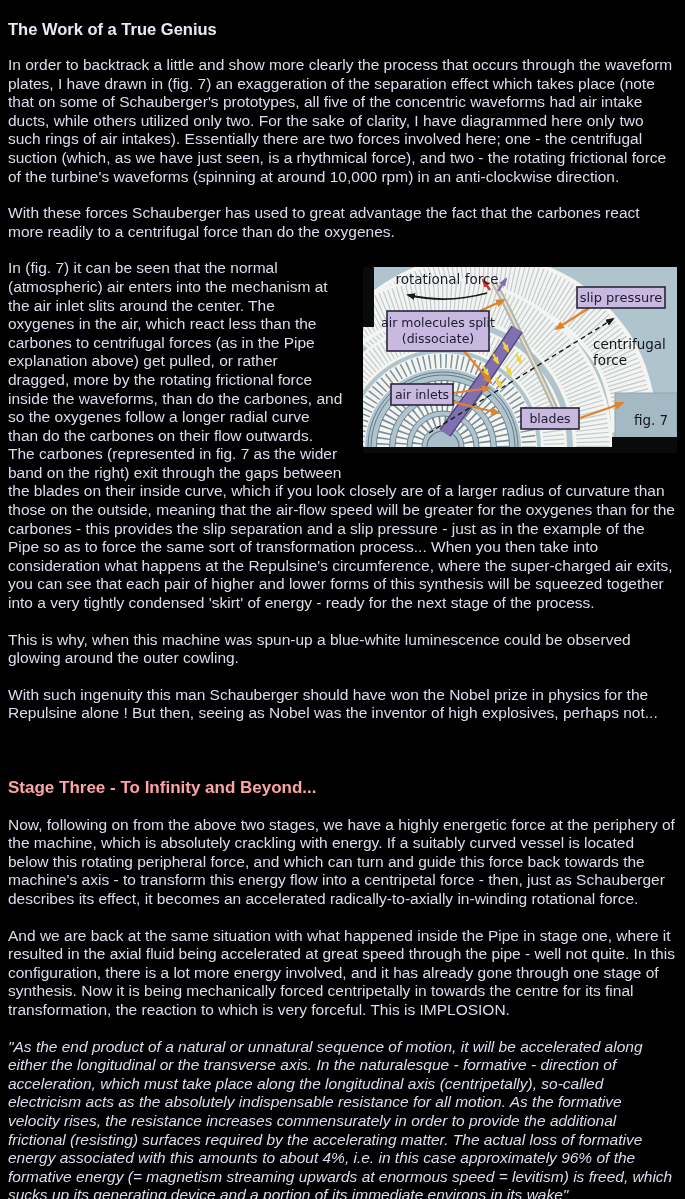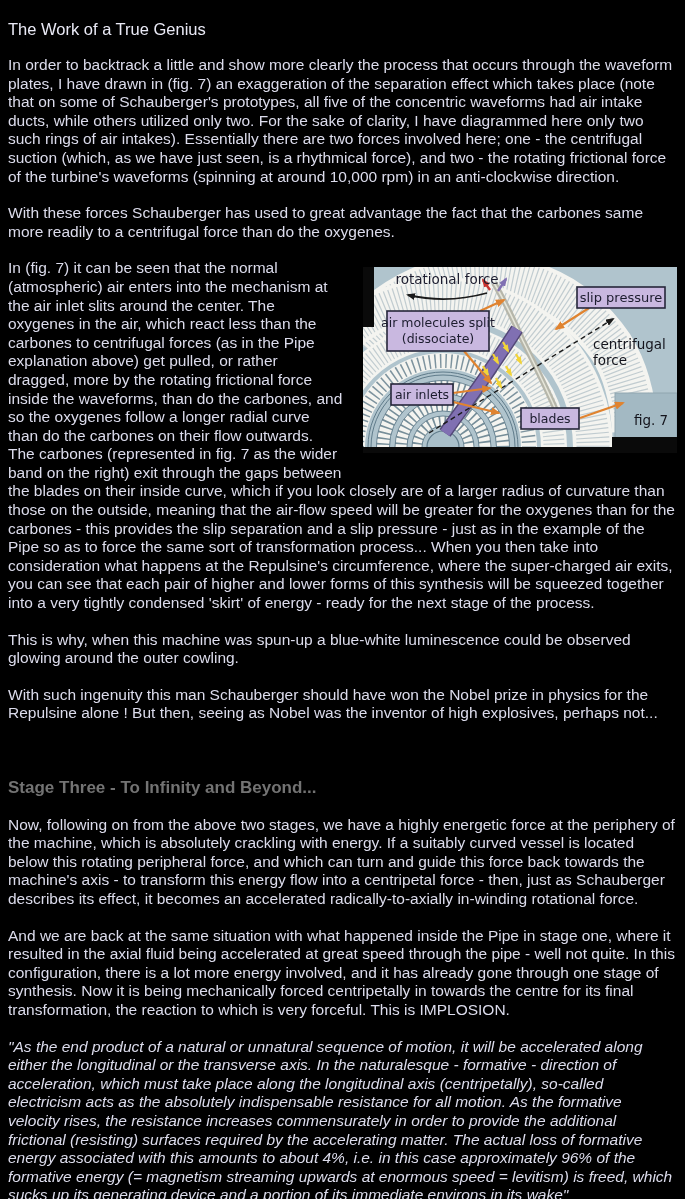--- a/index.html
+++ b/index.html
@@ -1,35 +1,35 @@
 <!DOCTYPE html>
 <html><head>
 <meta charset="utf-8">
 <style>
   html,body{margin:0;padding:0;background:#000;}
   body{width:685px;font-family:"Liberation Sans",sans-serif;}
   .page{padding:20px 8px 26px 8px;color:#dcdcec;font-size:15.5px;line-height:18.6px;}
-  h1.title{font-size:16.5px;line-height:19px;margin:0 0 17px 0;color:#eaeaf6;font-weight:normal;}
+  h1.title{font-size:16.5px;line-height:19px;margin:0 0 17px 0;color:#eaeaf6;font-weight:bold;}
   p{margin:0 0 18px 0;}
-  h2.stage{font-size:17px;margin:56px 0 18px 0;color:#737373;font-weight:bold;}
+  h2.stage{font-size:17px;margin:56px 0 18px 0;color:#fca5a5;font-weight:bold;}
   p.quote{font-style:italic;}
   figure.fig7{float:right;width:314px;height:186px;margin:0 -8px 8px 12px;padding:8px;}
   figure.fig7 svg{display:block;}
   .figlabel{font-family:"DejaVu Sans",sans-serif;}
 </style>
 </head>
 <body>
 
 <div class="page">
 
   <h1 class="title">The Work of a True Genius</h1>
 
   <p>In order to backtrack a little and show more clearly the process that occurs through the waveform plates, I have drawn in (fig. 7) an exaggeration of the separation effect which takes place (note that on some of Schauberger's prototypes, all five of the concentric waveforms had air intake ducts, while others utilized only two. For the sake of clarity, I have diagrammed here only two such rings of air intakes). Essentially there are two forces involved here;  one - the centrifugal suction (which, as we have just seen, is a rhythmical force), and two - the rotating frictional force of the turbine's waveforms (spinning at around 10,000 rpm) in an anti-clockwise direction.</p>
 
-  <p>With these forces Schauberger has used to great advantage the fact that the carbones same more readily to a centrifugal force than do the oxygenes.</p>
+  <p>With these forces Schauberger has used to great advantage the fact that the carbones react more readily to a centrifugal force than do the oxygenes.</p>
 
   <figure class="fig7">
     <svg width="314" height="186" viewBox="0 0 314 186" xmlns="http://www.w3.org/2000/svg">
       <defs>
         <clipPath id="figclip">
             <rect x="0" y="0" width="314" height="186"></rect>
           </clipPath>
         <marker id="mO" markerWidth="10" markerHeight="8" refX="8" refY="4" orient="auto" markerUnits="userSpaceOnUse">
           <path d="M0,0 L10,4 L0,8 z" fill="#e0832f"></path>
           </marker>

